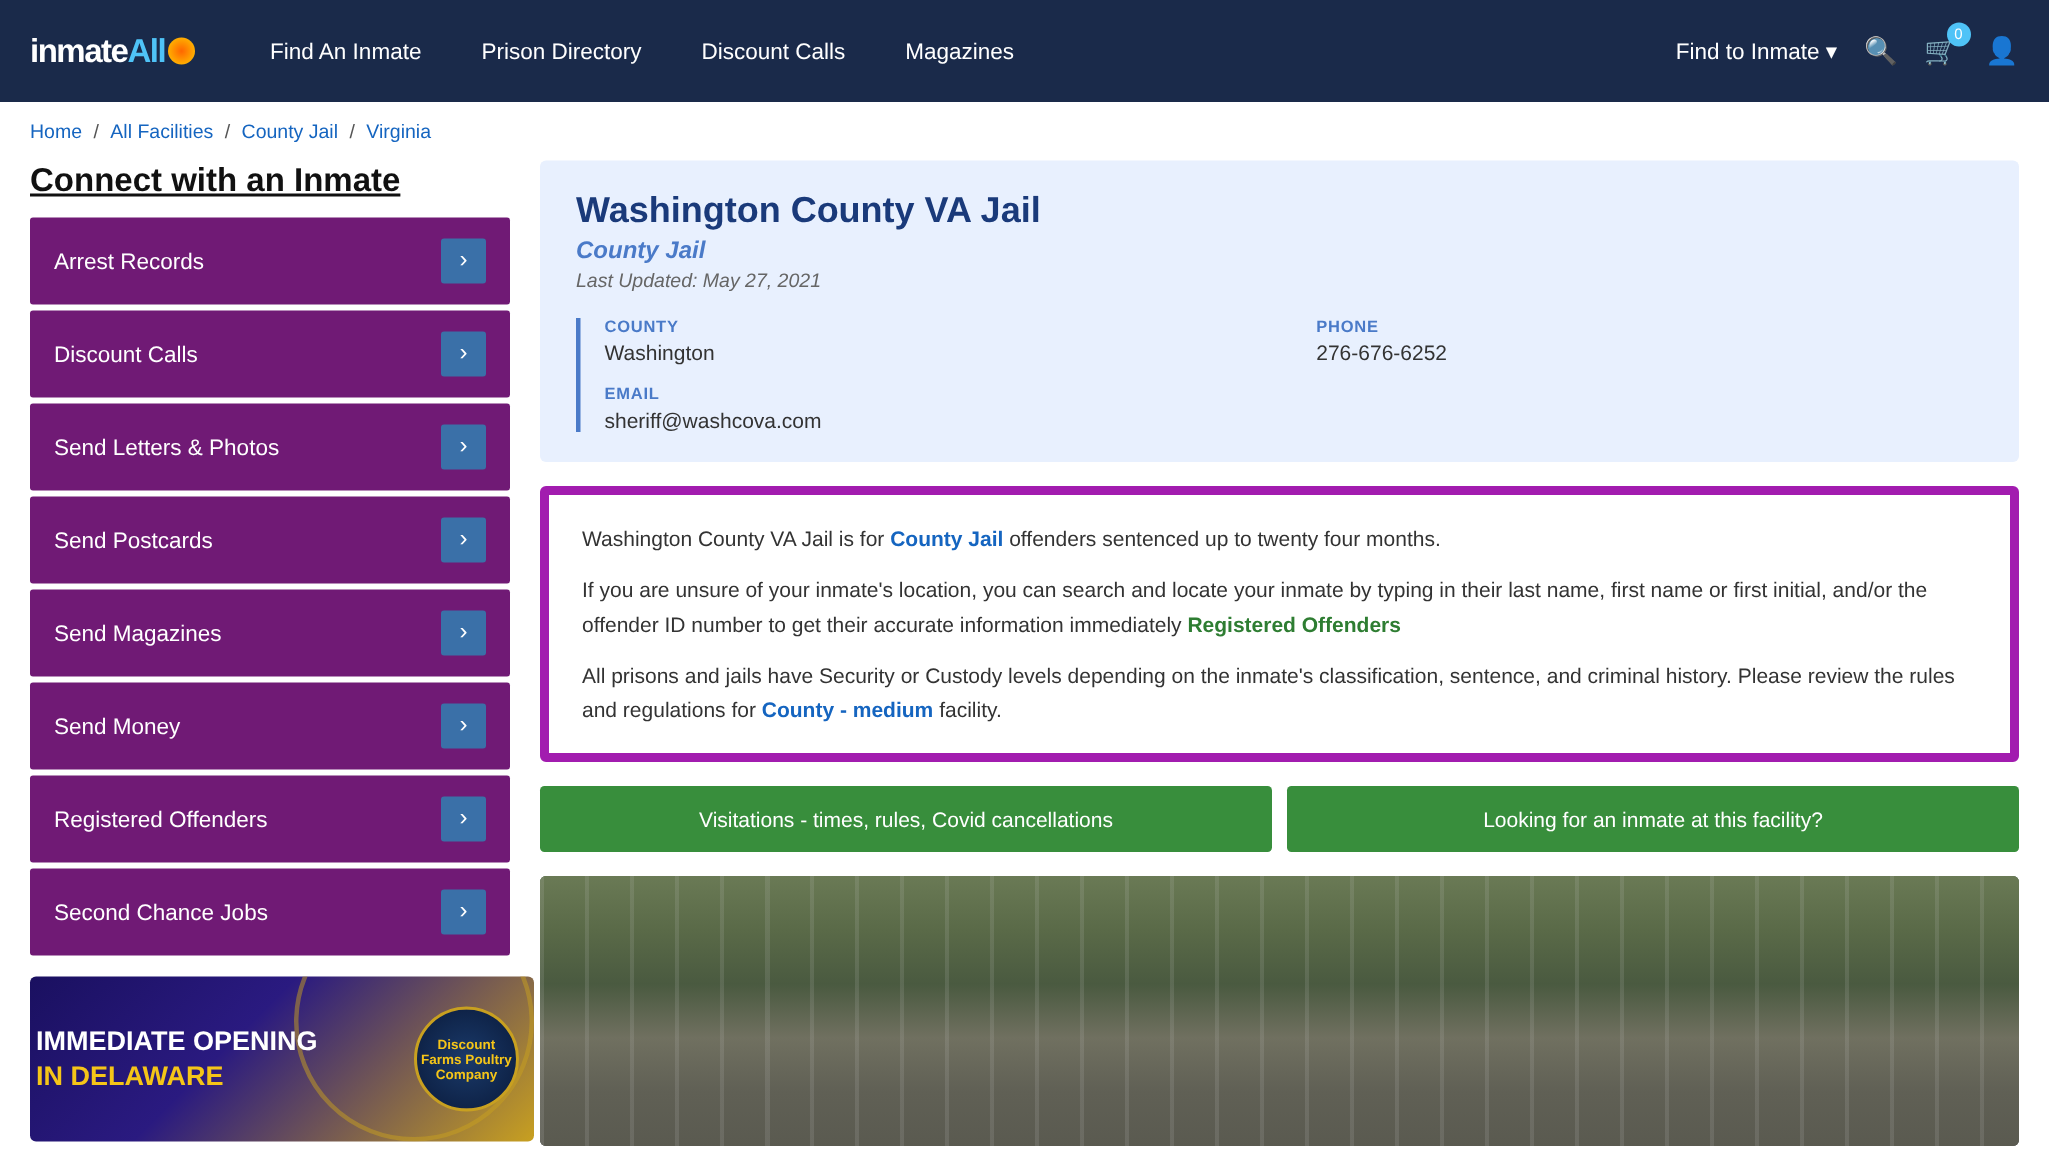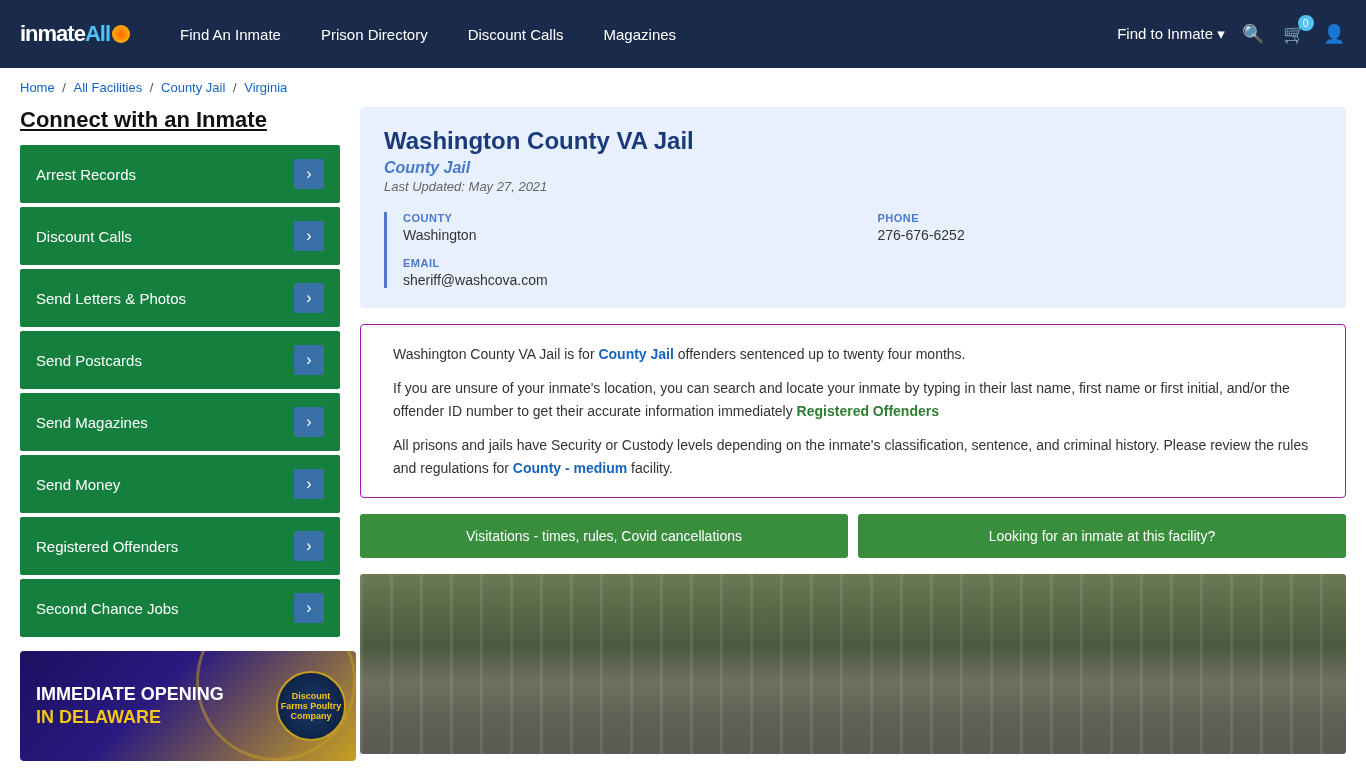--- a/index.html
+++ b/index.html
@@ -107,21 +107,21 @@
       text-decoration: underline;
       margin-bottom: 12px;
       color: #111;
     }
     .sidebar-menu {
       display: flex;
       flex-direction: column;
       gap: 4px;
     }
     .sidebar-item {
-      background: #15803d;
+      background: #701a75;
       color: #fff;
       padding: 14px 16px;
       display: flex;
       align-items: center;
       justify-content: space-between;
       cursor: pointer;
       border-radius: 2px;
       font-size: 15px;
       font-weight: 500;
       transition: background 0.2s;
@@ -135,21 +135,21 @@
     }
     .sidebar-ad {
       margin-top: 14px;
       width: 336px;
       height: 110px;
       background: linear-gradient(135deg, #1a1060 0%, #2a1a80 40%, #c8a020 100%);
       border-radius: 4px;
       overflow: hidden;
       display: flex;
       align-items: center;
-      padding: 16px;
+      padding: 4px;
       position: relative;
     }
     .ad-text {
       color: #fff;
       font-size: 18px;
       font-weight: bold;
       line-height: 1.3;
       z-index: 2;
     }
     .ad-text .in-delaware {
@@ -233,23 +233,23 @@
       margin-bottom: 3px;
     }
     .info-value {
       font-size: 14px;
       color: #333;
     }
 
     
     .description-area {
       background: #fff;
-      border: 1px solid #a21caf;
+      border: 6px solid #a21caf;
       border-radius: 4px;
-      padding: 18px 32px;
+      padding: 18px 22px;
       margin-bottom: 16px;
       line-height: 1.6;
       font-size: 14px;
       color: #333;
     }
     .description-area p {
       margin-bottom: 12px;
     }
     .description-area p:last-child { margin-bottom: 0; }
     .link-blue { color: #1565c0; text-decoration: none; font-weight: 600; }

